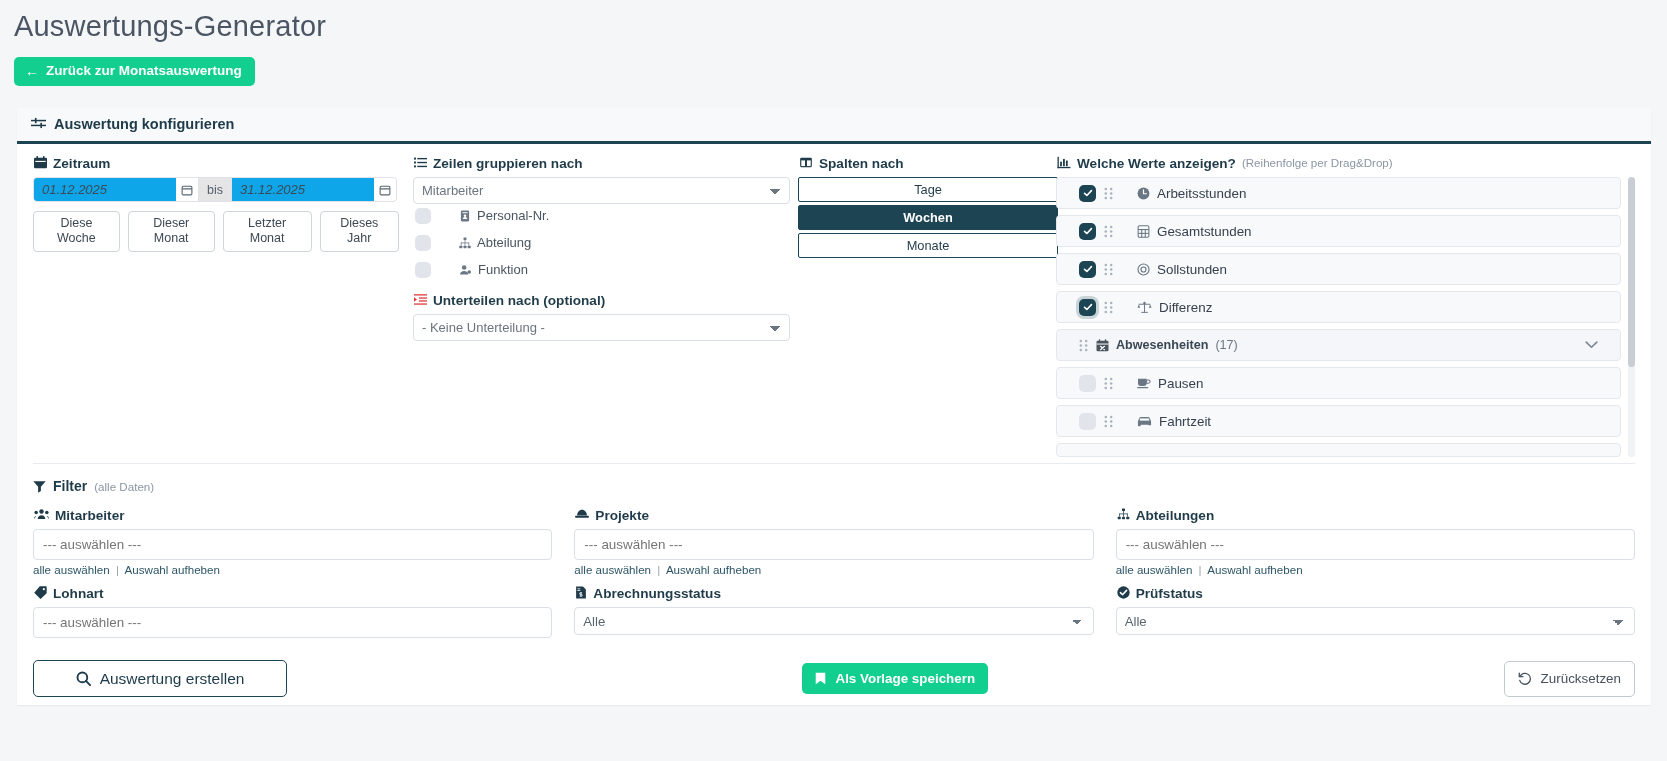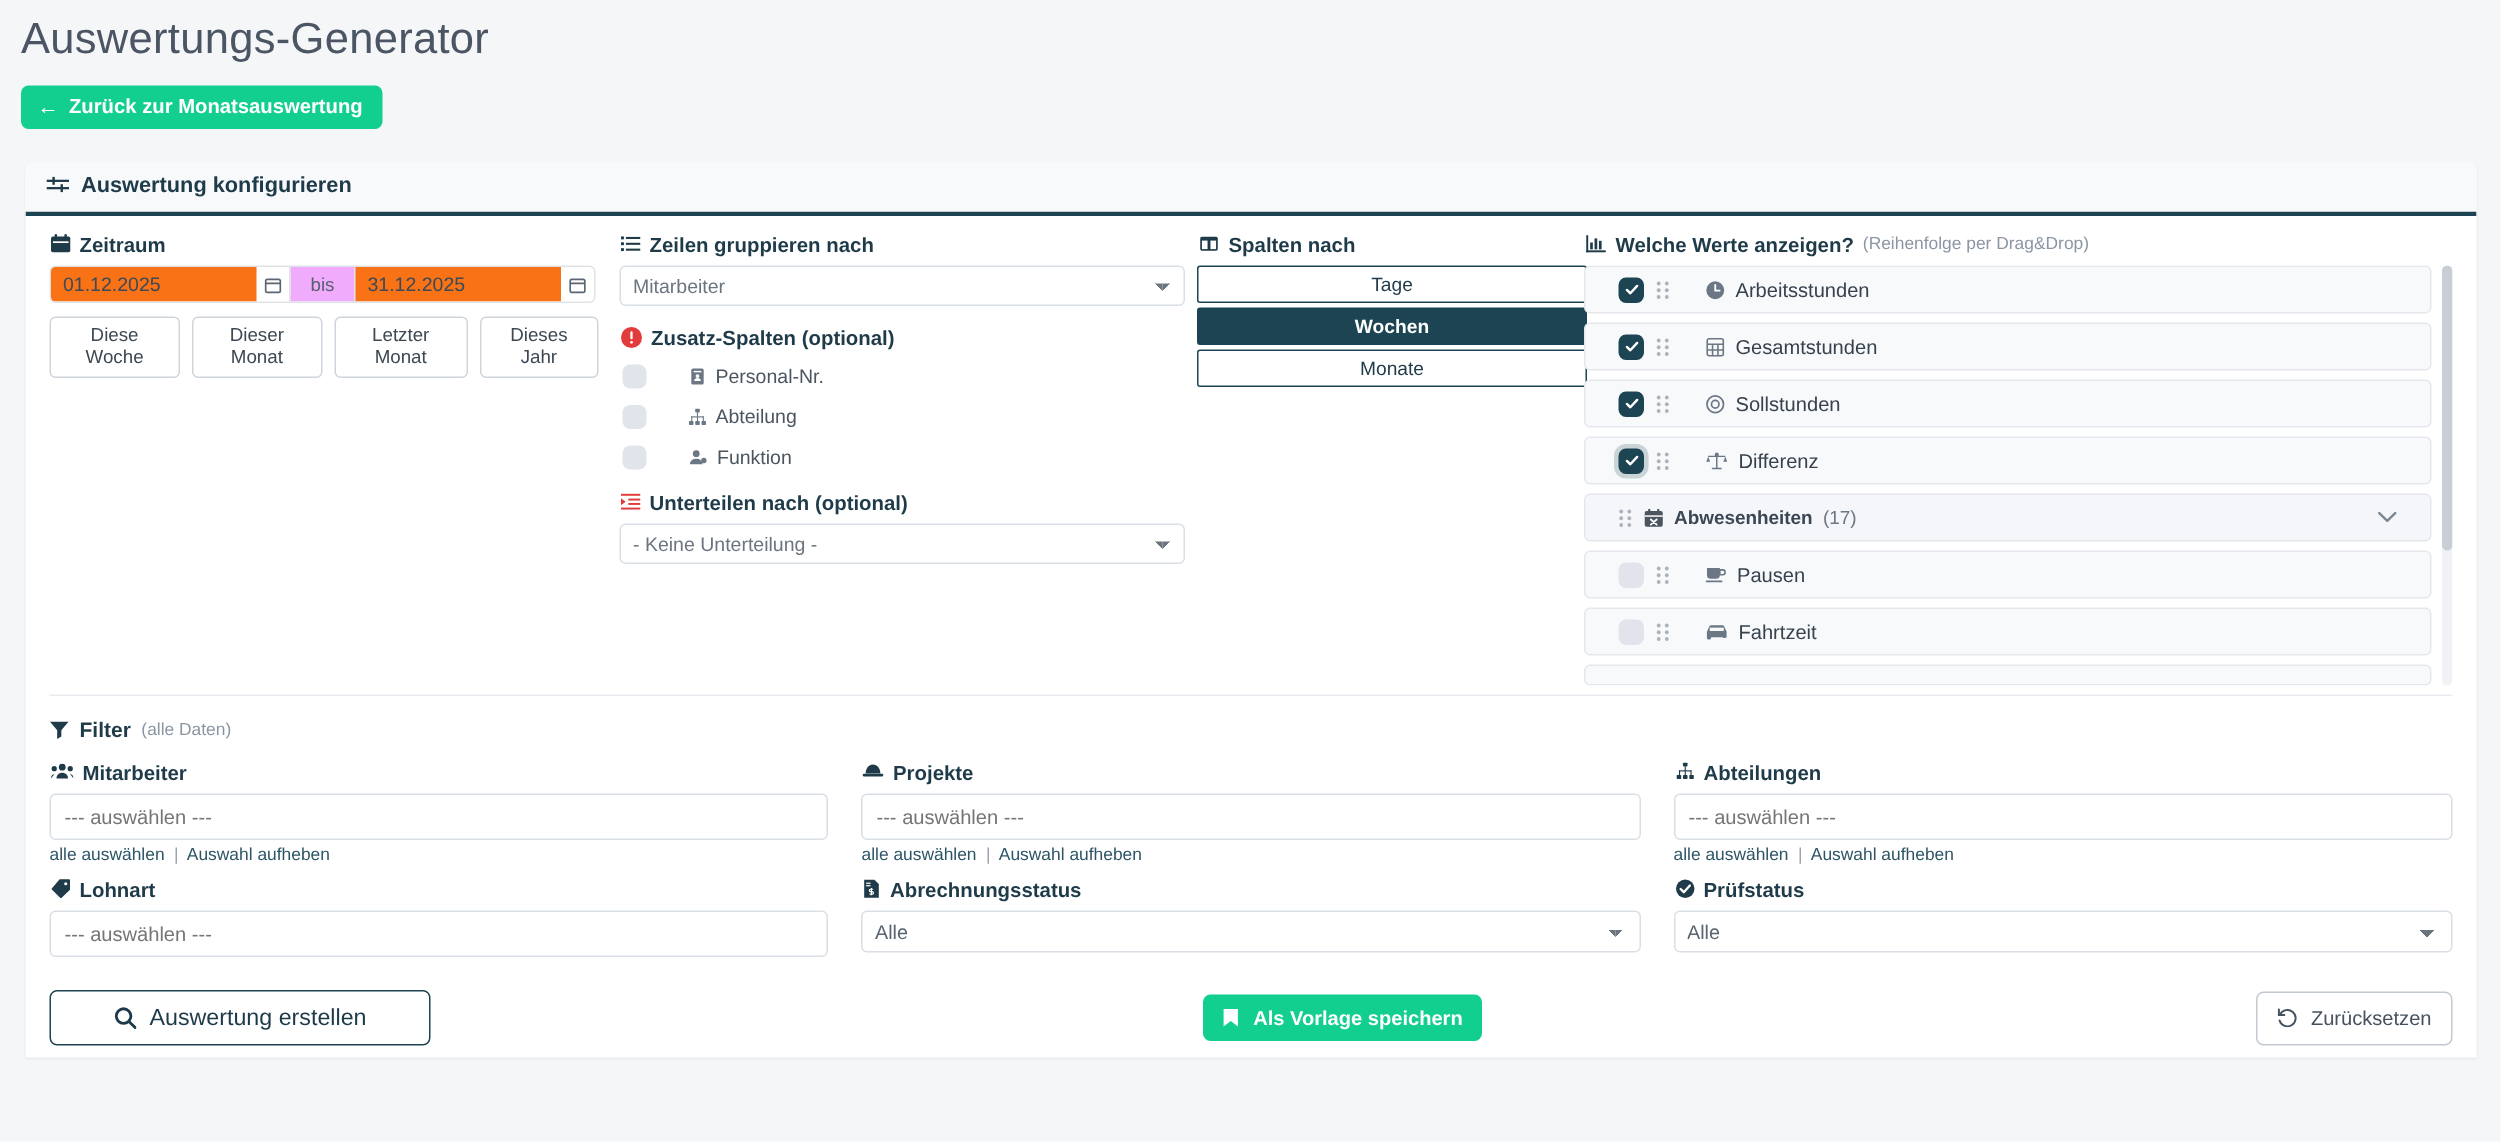--- a/index.html
+++ b/index.html
@@ -62,25 +62,25 @@
     margin:0 0 6px 1px;
   }
   .lbl .sub { font-weight:400; font-size:11.6px; color:#8b96a3; }
 
   
   .daterow { display:flex; width:364px; height:25px;
     border:1px solid #dfe3e8; border-radius:4px; overflow:hidden; background:#fff; }
   .dinput {
     flex:1; border:none; outline:none; font-family:inherit;
     font-size:13px; color:#3c4a57; padding:0 8px;
-    background:#f97316; min-width:0;
+    background:#0ea5e9; min-width:0;font-style:italic;
   }
   .dicon { width:22px; display:flex; align-items:center; justify-content:center; color:#5a6672; }
   .dsep {
-    width:44px; background:#f0abfc; border-left:1px solid #dfe3e8; border-right:1px solid #dfe3e8;
+    width:34px; background:#e5e5e5; border-left:1px solid #dfe3e8; border-right:1px solid #dfe3e8;
     display:flex; align-items:center; justify-content:center;
     font-size:12.5px; color:#56616d;
   }
   .quickrow { display:flex; gap:8px; margin-top:9px; }
   .qbtn {
     border:1px solid #cfd5db; background:#fff; border-radius:4px;
     padding:4px 9px 5px; font-size:12.5px; color:#3d4852;
     font-family:inherit; cursor:pointer; line-height:1.2;
   }
 
@@ -279,30 +279,20 @@
                 <rect x="0" y="11.6" width="2.4" height="2.4"></rect>
                   <rect x="4" y="12" width="12" height="1.7"></rect>
               </svg>
             </span>
             <span>Zeilen gruppieren nach</span>
           </div>
           <select class="sel">
             <option>Mitarbeiter</option>
           </select>
 
-          <div class="lbl" style="margin-top:14px">
-            <span class="icn">
-              <svg width="14" height="14" viewBox="0 0 16 16">
-                <circle cx="8" cy="8" r="8" fill="#e23b3b"></circle>
-                <rect x="7.1" y="3.3" width="1.8" height="6" fill="#fff" rx=".9"></rect>
-                <circle cx="8" cy="11.7" r="1.1" fill="#fff"></circle>
-              </svg>
-            </span>
-            <span>Zusatz-Spalten (optional)</span>
-          </div>
 
           <div class="xrow">
             <span class="xbox"></span>
             <span class="xlbl">
               <span class="icn">
                 <svg width="12" height="12" viewBox="0 0 16 16" fill="#6b7785">
                   <rect x="2.5" y="0.8" width="11" height="14.4" rx="1.4"></rect>
                   <rect x="4.6" y="3" width="6.8" height="1.3" fill="#fff"></rect>
                   <circle cx="8" cy="7.6" r="1.7" fill="#fff"></circle>
                   <path d="M5 12c0-1.6 1.4-2.6 3-2.6S11 10.4 11 12z" fill="#fff"></path>

